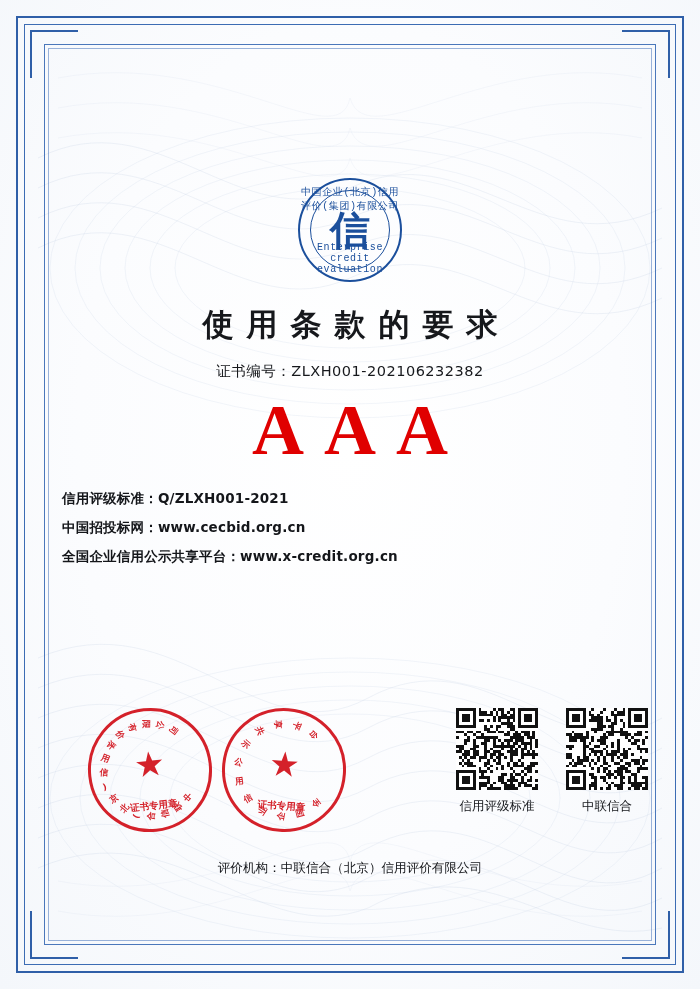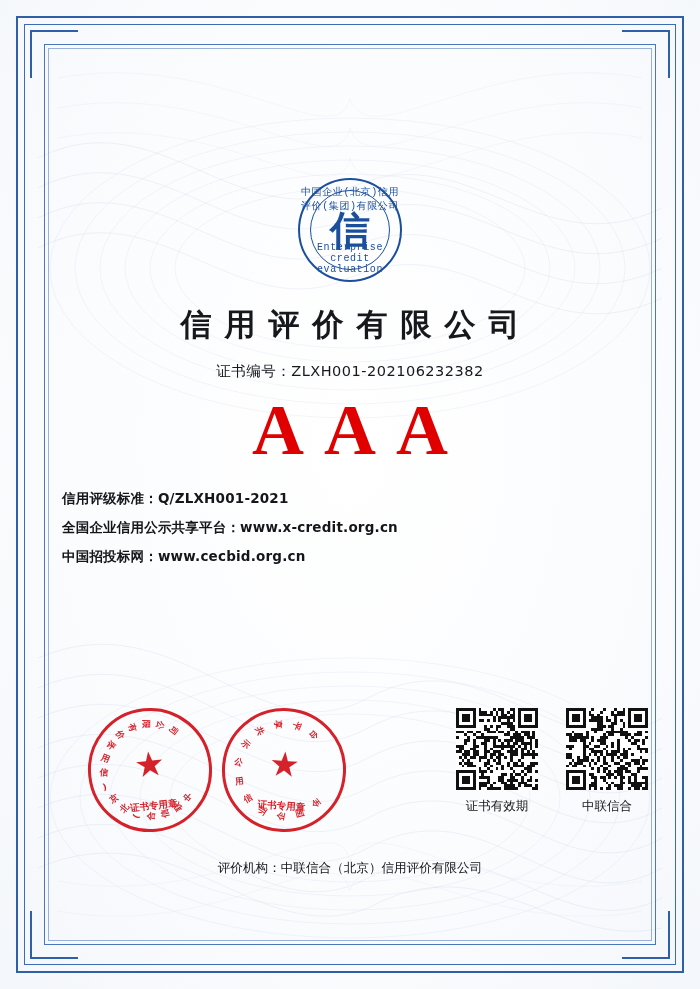--- a/index.html
+++ b/index.html
@@ -284,30 +284,30 @@
   <div class="content">
 
     <div class="emblem">
       <div class="outer"></div>
       <div class="inner"></div>
       <div class="arc-top">中国企业(北京)信用评价(集团)有限公司</div>
       <div class="char">信</div>
       <div class="arc-bottom">Enterprise credit evaluation</div>
     </div>
 
-    <div class="title-cn">信用评价有限公司</div>
+    <div class="title-cn">使用条款的要求</div>
     <div class="cert-no">证书编号：ZLXH001-202106232382</div>
 
 
     <div class="grade">AAA</div>
 
     <div class="details">
       <div class="line">信用评级标准：Q/ZLXH001-2021</div>
+      <div class="line">中国招投标网：www.cecbid.org.cn</div>
       <div class="line">全国企业信用公示共享平台：www.x-credit.org.cn</div>
-      <div class="line">中国招投标网：www.cecbid.org.cn</div>
     </div>
 
     <div class="bottom-row">
 
       <div class="seal seal1">
         <div class="ring-text">
           <span></span>
         <span style="transform: rotate(-222deg) translate(0px, -50px) rotate(90deg); position: absolute; left: 50%; top: 50%; transform-origin: 0px 0px; font-size: 8.6px; font-weight: bold; font-family: &quot;DejaVu Sans&quot;, sans-serif;">中</span>
             <span style="transform: rotate(-204.333deg) translate(0px, -50px) rotate(90deg); position: absolute; left: 50%; top: 50%; transform-origin: 0px 0px; font-size: 8.6px; font-weight: bold; font-family: &quot;DejaVu Sans&quot;, sans-serif;">联</span>
             <span style="transform: rotate(-186.667deg) translate(0px, -50px) rotate(90deg); position: absolute; left: 50%; top: 50%; transform-origin: 0px 0px; font-size: 8.6px; font-weight: bold; font-family: &quot;DejaVu Sans&quot;, sans-serif;">信</span>
@@ -1017,19 +1017,19 @@
             <div class="qr-cell" style="left: 79.1724px; top: 0px; width: 2.82759px; height: 19.7931px;"></div>
             <div class="qr-cell" style="left: 67.8621px; top: 5.65517px; width: 8.48276px; height: 8.48276px;"></div>
             <div class="qr-cell" style="left: 0px; top: 62.2069px; width: 19.7931px; height: 2.82759px;"></div>
             <div class="qr-cell" style="left: 0px; top: 79.1724px; width: 19.7931px; height: 2.82759px;"></div>
             <div class="qr-cell" style="left: 0px; top: 62.2069px; width: 2.82759px; height: 19.7931px;"></div>
             <div class="qr-cell" style="left: 16.9655px; top: 62.2069px; width: 2.82759px; height: 19.7931px;"></div>
             <div class="qr-cell" style="left: 5.65517px; top: 67.8621px; width: 8.48276px; height: 8.48276px;"></div>
           </div>
         </div>
 
-      <div class="qr-label qr-label1">证书有效期</div>
+      <div class="qr-label qr-label1">信用评级标准</div>
       <div class="qr-label qr-label2">中联信合</div>
     </div>
 
     <div class="issuer">评价机构：中联信合（北京）信用评价有限公司</div>
   </div>
 </div>
 
 </body></html>

